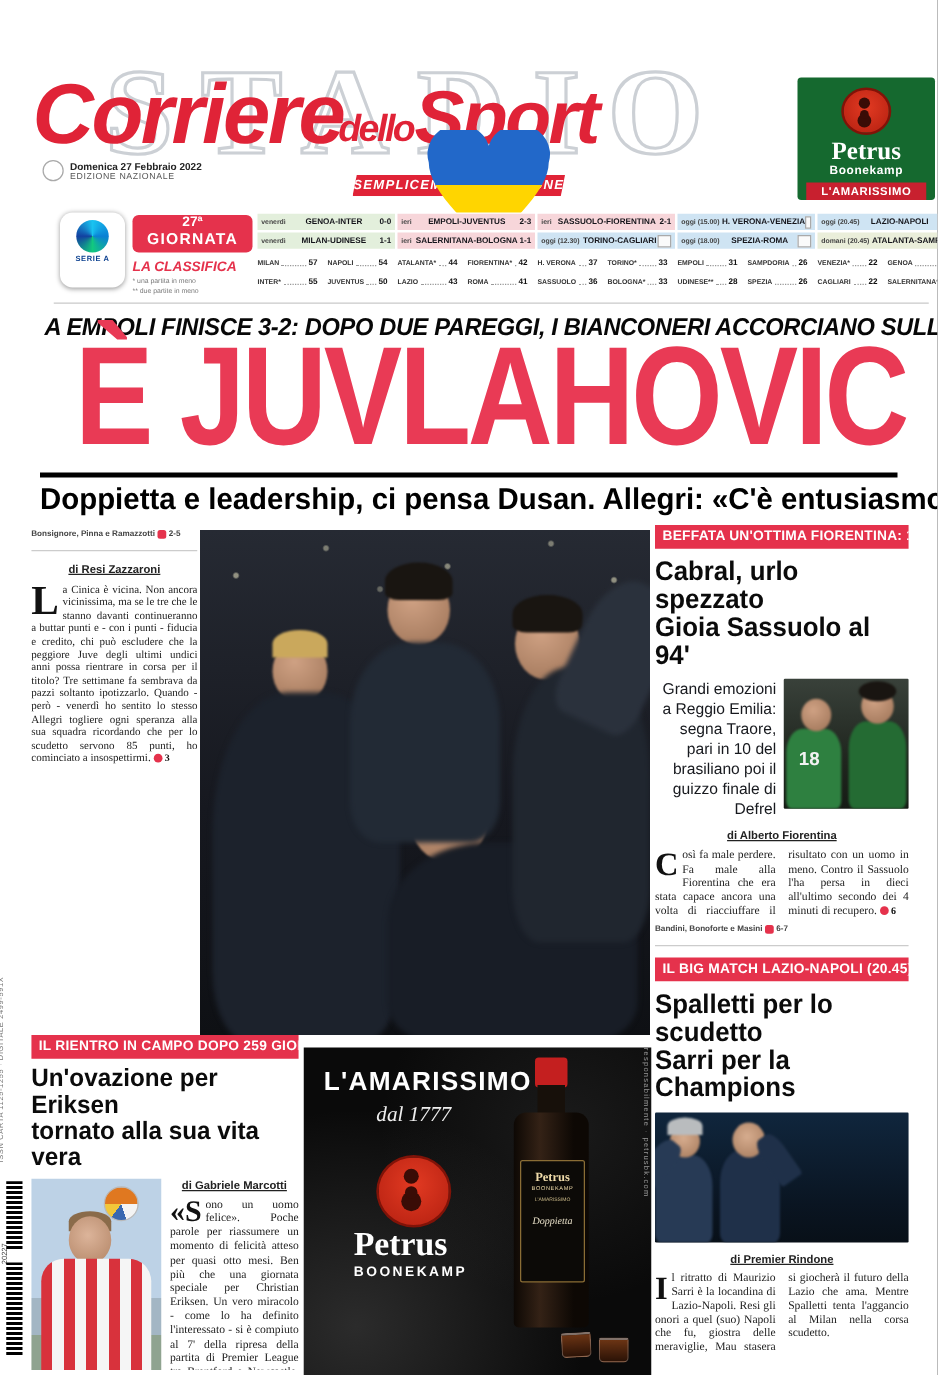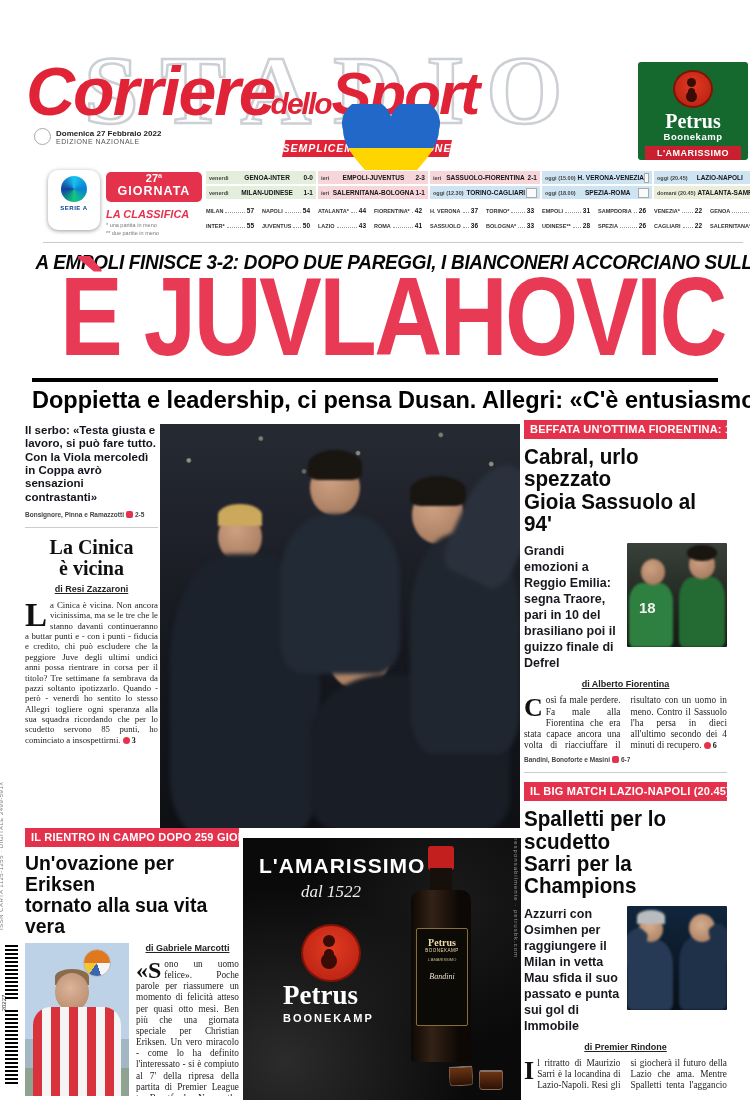--- a/index.html
+++ b/index.html
@@ -112,21 +112,21 @@
   .hair{background:#191511;}
   .body-shape{position:absolute;background:#1c222c;border-radius:40% 40% 20% 20%;filter:blur(2px);}
 
   
   #rightcol{left:524px;top:420px;width:203px;height:670px;overflow:hidden;}
   .banner{height:19px;background:#e5324c;color:#fff;font-size:11px;font-weight:700;line-height:19px;
           padding-left:6px;letter-spacing:.2px;white-space:nowrap;overflow:hidden;}
   .rc-head{font-size:21.5px;font-weight:700;line-height:1.04;color:#0b0b0b;margin:7px 0 8px;
            transform:scaleX(.96);transform-origin:left;}
   .lead-row{display:flex;gap:6px;}
-  .lead{width:97px;font-size:12.5px;line-height:1.28;font-weight:700;color:#17191e;}
+  .lead{width:97px;font-size:12.5px;line-height:1.28;font-weight:400;color:#17191e;text-align:right;}
   .sidephoto{flex:1;height:104px;position:relative;overflow:hidden;border-radius:1px;padding-left:23px;}
   .body2{column-count:2;column-gap:10px;font-family:"Liberation Serif",serif;font-size:9.3px;line-height:1.2;
          text-align:justify;color:#1d1d1d;margin-top:2px;}
 
   
   #sassuolo-photo{background:linear-gradient(#39413a,#20261f 60%,#161b15);}
   #coach-photo{background:linear-gradient(#10263d,#0a1522 70%,#081018);}
   .green-shirt{position:absolute;background:#2e8040;border-radius:30% 30% 10% 10%;filter:blur(1px);}
   .navy-shirt{position:absolute;background:#273a55;border-radius:35% 35% 10% 10%;filter:blur(1px);}
   .num18{position:absolute;color:#f2f2f2;font-weight:700;font-size:15px;font-family:"Liberation Sans",sans-serif;}
@@ -388,29 +388,26 @@
         </div>
     </div>
     <div id="sb-rule"></div>
   </div>
 
   <div id="kicker" class="abs">A EMPOLI FINISCE 3-2: DOPO DUE PAREGGI, I BIANCONERI ACCORCIANO SULLE MILANESI</div>
   <div id="headline" class="abs">È JUVLAHOVIC</div>
   <div id="subhead" class="abs">Doppietta e leadership, ci pensa Dusan. Allegri: «C'è entusiasmo»</div>
 
   <div id="leftcol" class="abs">
-    <p class="quote">Il serbo: «Testa giusta e lavoro, si può fare tutto. Con la Viola mercoledì in Coppa avrò sensazioni contrastanti»</p>
     <div class="mini-byline">
       <span>Bonsignore, Pinna e Ramazzotti</span>
       <span class="redsq"></span>
       <b>2-5</b>
     </div>
     <hr class="thin-rule">
-    <div class="cinica-title pre">La Cinica
-è vicina</div>
     <div class="authorline">di Resi Zazzaroni</div>
     <div class="serif-body">
       <span class="dropcap">L</span><span>a Cinica è vicina. Non ancora vicinissima, ma se le tre che le stanno davanti continueranno a buttar punti e - con i punti - fiducia e credito, chi può escludere che la peggiore Juve degli ultimi undici anni possa rientrare in corsa per il titolo? Tre settimane fa sembrava da pazzi soltanto ipotizzarlo. Quando - però - venerdì ho sentito lo stesso Allegri togliere ogni speranza alla sua squadra ricordando che per lo scudetto servono 85 punti, ho cominciato a insospettirmi.</span>
       <span class="pageref">3</span>
     </div>
   </div>
 
   <div id="mainphoto" class="abs">
     <div class="bokeh"></div>
     <div class="ph skin" style="left:58px;top:88px;width:44px;height:50px;"></div>
@@ -454,21 +451,20 @@
       <span>Bandini, Bonoforte e Masini</span>
       <span class="redsq"></span>
       <b>6-7</b>
     </div>
     <hr class="thin-rule">
 
     <div class="banner">IL BIG MATCH LAZIO-NAPOLI (20.45)</div>
     <div class="rc-head pre">Spalletti per lo scudetto
 Sarri per la Champions</div>
     <div class="lead-row">
-      <div class="lead">Azzurri con Osimhen per raggiungere il Milan in vetta Mau sfida il suo passato e punta sui gol di Immobile</div>
       <div class="sidephoto" id="coach-photo">
         <div class="navy-shirt" style="left:0;top:34px;width:46px;height:70px;"></div>
         <div class="navy-shirt" style="left:52px;top:30px;width:48px;height:74px;background:#1f3049;"></div>
         <div class="ph" style="left:12px;top:10px;width:24px;height:26px;background:radial-gradient(circle at 45% 40%,#d6ac8e,#a3785a);"></div>
         <div class="ph" style="left:10px;top:4px;width:28px;height:14px;background:#b9bcbe;border-radius:50% 50% 0 0;"></div>
         <div class="ph" style="left:62px;top:8px;width:26px;height:28px;background:radial-gradient(circle at 45% 40%,#d6ac8e,#a3785a);"></div>
         <div class="navy-shirt" style="left:-6px;top:20px;width:20px;height:40px;transform:rotate(40deg);"></div>
         <div class="navy-shirt" style="left:88px;top:16px;width:20px;height:42px;transform:rotate(-35deg);background:#1f3049;"></div>
       </div>
     </div>
@@ -496,33 +492,33 @@
         <div id="eriksen-text">
           <span class="dropcap" style="font-size:24px;">«S</span><span>ono un uomo felice». Poche parole per riassumere un momento di felicità atteso per quasi otto mesi. Ben più che una giornata speciale per Christian Eriksen. Un vero miracolo - come lo ha definito l'interessato - si è compiuto al 7' della ripresa della partita di Premier League tra Brentford e Newcastle. E poco importa che al 90' la sua squadra sia uscita sconfitta.</span>
           
         </div>
       </div>
     </div>
   </div>
 
   <div id="ad" class="abs">
     <div class="t1">L'AMARISSIMO</div>
-    <div class="t2">dal 1522</div>
+    <div class="t2">dal 1777</div>
     <div class="emblem"></div>
     <div class="p1">Petrus</div>
     <div class="p2">BOONEKAMP</div>
     <div class="bottle">
       <div class="cap"></div>
       <div class="neck"></div>
       <div class="bodyb"></div>
       <div class="labelz">
         <div class="l1">Petrus</div>
         <div class="l2">BOONEKAMP</div>
         <div class="l3">L'AMARISSIMO</div>
-        <div class="sig">Bandini</div>
+        <div class="sig">Doppietta</div>
       </div>
     </div>
     <div class="glass" id="glass1"></div>
     <div class="glass" id="glass2"></div>
     <div class="vert">bevi responsabilmente · petrusbk.com</div>
   </div>
 
 </div>
 
 </body></html>

